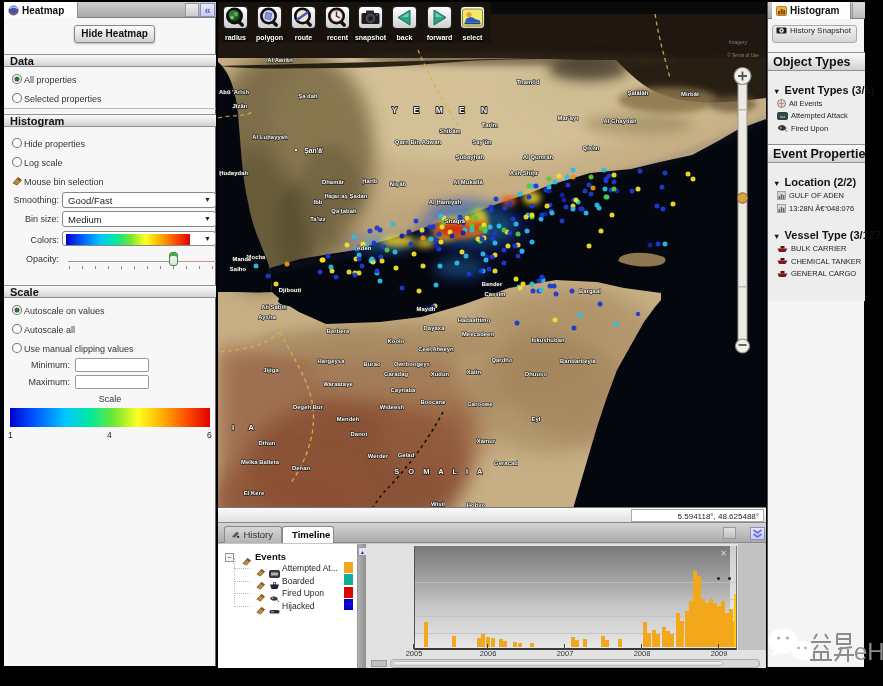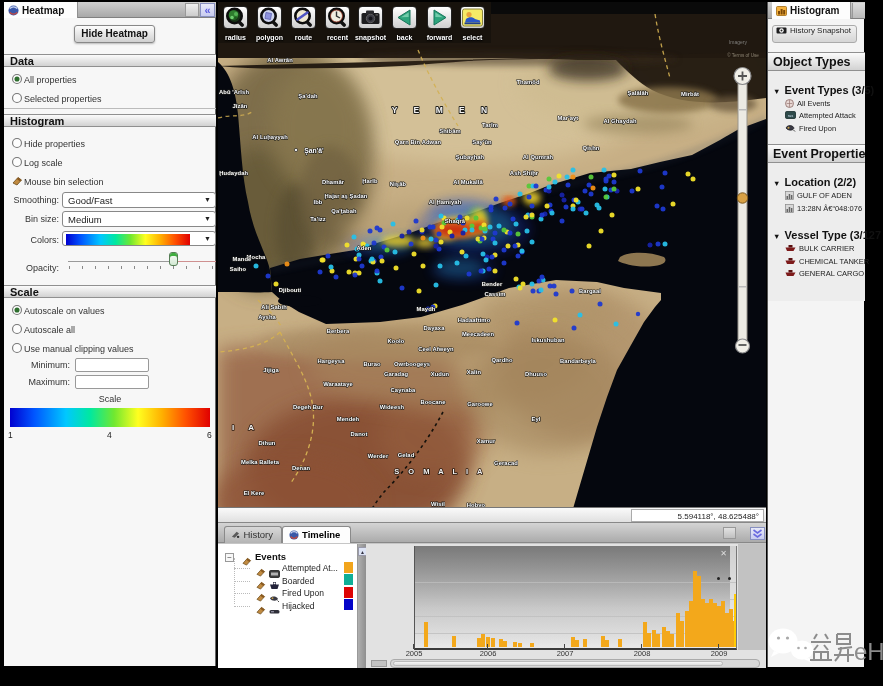--- a/index.html
+++ b/index.html
@@ -29,21 +29,21 @@
 .tbtn svg { position:absolute; left:-1px; top:-1px; }
 .tlab { position:absolute; top:32px; width:37px; text-align:center; font-size:7px; font-weight:bold; color:#fff; text-shadow:0 1px 1px #000, 0 0 2px #000; }
 #statusbar { position:absolute; left:0; top:505px; width:548px; height:16px; background:linear-gradient(#fafafa,#e0e0e0); border-top:1px solid #777; border-bottom:1px solid #888; }
 #statusbar .coordbox { position:absolute; right:2px; top:1px; width:133px; height:13px; background:#fff; border:1px solid #aaa; font-size:8px; color:#222; text-align:right; padding:2px 4px 0 0; }
 
 
 #bottompanel { position:absolute; left:0; top:521px; width:548px; height:145px; background:#c6c6c6; }
 .bt-strip { position:absolute; left:0; top:0; width:548px; height:20px; background:linear-gradient(#d4d4d4,#ababab); border-bottom:1px solid #888; }
 .bt-tab { position:relative; float:left; height:17px; margin-top:3px; padding:2px 8px 0 6px; font-size:9.5px; color:#333; display:flex; align-items:flex-start; border:1px solid #8a8a8a; border-bottom:none; border-radius:3px 3px 0 0; }
 .bt-tab.gray { margin-left:6px; background:linear-gradient(#d8d8d8,#b4b4b4); width:58px; }
-.bt-tab.white { background:#fdfdfd; color:#000; width:69px; }
+.bt-tab.white { background:#fdfdfd; color:#000; width:52px; }
 .bt-minb { position:absolute; right:30px; top:4px; width:13px; height:12px; background:linear-gradient(#e2e2e2,#c0c0c0); border:1px solid #999; }
 .bt-chev { position:absolute; right:1px; top:4px; width:15px; height:13px; background:linear-gradient(#e8eaf8,#c8ccf0); border:1px solid #8890c0; }
 .bt-chev svg { display:block; margin:1px auto 0; }
 .bt-body { position:absolute; left:0; top:21px; width:548px; height:124px; }
 .tree { position:absolute; left:0; top:0; width:139px; height:124px; background:#fff; }
 .splitter { position:absolute; left:139px; top:0; width:9px; height:124px; background:linear-gradient(90deg,#b0b0b0,#8f8f8f); border-left:1px solid #999; }
 .sp-btn { position:absolute; left:0px; top:3px; width:9px; height:9px; background:#dde4f5; border:1px solid #99a; color:#334; font-size:5px; text-align:center; line-height:8px; }
 .chart { position:absolute; left:148px; top:0; width:400px; height:124px; background:#e2e2e2; }
 .ch-left { position:absolute; left:0; top:0; width:48px; height:104px; background:#fcfcfc; }
 .tooltip { position:absolute; left:1px; top:22px; width:42px; height:41px; background:#414141; border-radius:5px; color:#f0f0f0; font-size:9px; line-height:14px; padding:6px 0 0 3px; }
@@ -57,21 +57,21 @@
 
 #rightpanel { position:absolute; left:767px; top:2px; width:97px; height:665px; background:#f4f4f4; border-left:1px solid #555; }
 .rp-head { position:absolute; left:0; top:0; width:97px; height:17px; background:linear-gradient(#cfcfcf,#a8a8a8); border-bottom:1px solid #808080; }
 .rp-tab { position:absolute; left:4px; top:0; width:79px; height:17px; background:#fdfdfd; border-right:1px solid #909090; font-size:10px; color:#111; display:flex; align-items:center; padding-left:4px; }
 .rp-stub { position:absolute; right:0; top:1px; width:13px; height:15px; background:linear-gradient(#ddd,#bbb); border-left:1px solid #999; }
 .hsbtn { position:absolute; left:4px; top:23px; width:85px; height:18px; background:linear-gradient(#f2f2f2,#d5d5d5); border:1px solid #aaa; border-radius:3px; font-size:8px; color:#222; display:flex; align-items:flex-start; padding-left:3px; }
 .rsechead { position:absolute; left:0; width:97px; height:19px; background:linear-gradient(#fbfbfb,#d2d2d2); border-top:1px solid #909090; border-bottom:1px solid #909090; font-size:12.5px; font-weight:bold; color:#111; padding-left:5px; line-height:18px; white-space:nowrap; overflow:hidden; }
 .rp-zone { position:absolute; left:0; width:97px; background:#ededed; }
 .rtt { position:absolute; left:5px; font-size:7.5px; color:#111; white-space:nowrap; }
 .rtt b { font-size:11px; }
-.ritem { position:absolute; left:17px; font-size:7.5px; color:#222; display:flex; align-items:flex-start; white-space:nowrap; }
+.ritem { position:absolute; left:9px; font-size:7.5px; color:#222; display:flex; align-items:center; white-space:nowrap; }
 .ritem svg { margin-right:3px; flex:none; }
 
 #watermark { position:absolute; left:766px; top:626px; width:160px; height:42px; }
 </style></head>
 <body>
 <div id="stage">
 <div id="leftpanel">
 <div class="lp-head">
 <div class="lp-tab">
           <svg width="11" height="11" viewBox="0 0 12 12" style="margin:1px 3px 0 0">
@@ -112,21 +112,21 @@
       <div class="lbl" style="left:20px;top:174.5px">Mouse bin selection</div>
 <div class="rlbl" style="top:193px">Smoothing:</div>
       <div class="combo" style="top:190px">Good/Fast<span class="arr">▼</span></div>
 <div class="rlbl" style="top:212px">Bin size:</div>
       <div class="combo" style="top:209px">Medium<span class="arr">▼</span></div>
 <div class="rlbl" style="top:233px">Colors:</div>
       <div class="combo" style="top:229px;height:15px">
         <div class="rain" style="left:3px;top:2px;width:124px;height:11px"></div>
         <span class="arr">▼</span>
       </div>
-<div class="rlbl" style="top:261px">Opacity:</div>
+<div class="rlbl" style="top:252px">Opacity:</div>
 <div style="position:absolute;left:64px;top:259px;width:105px;height:1px;background:#9a9a9a"></div>
 <div style="position:absolute;left:169px;top:259px;width:43px;height:1px;background:#cf9090"></div>
 <div style="position:absolute;left:65px;top:264px;width:1px;height:3px;background:#888"></div>
       <div style="position:absolute;left:78px;top:264px;width:1px;height:3px;background:#888"></div>
       <div style="position:absolute;left:91px;top:264px;width:1px;height:3px;background:#888"></div>
       <div style="position:absolute;left:104px;top:264px;width:1px;height:3px;background:#888"></div>
       <div style="position:absolute;left:117px;top:264px;width:1px;height:3px;background:#888"></div>
       <div style="position:absolute;left:130px;top:264px;width:1px;height:3px;background:#888"></div>
       <div style="position:absolute;left:143px;top:264px;width:1px;height:3px;background:#888"></div>
       <div style="position:absolute;left:156px;top:264px;width:1px;height:3px;background:#888"></div>

